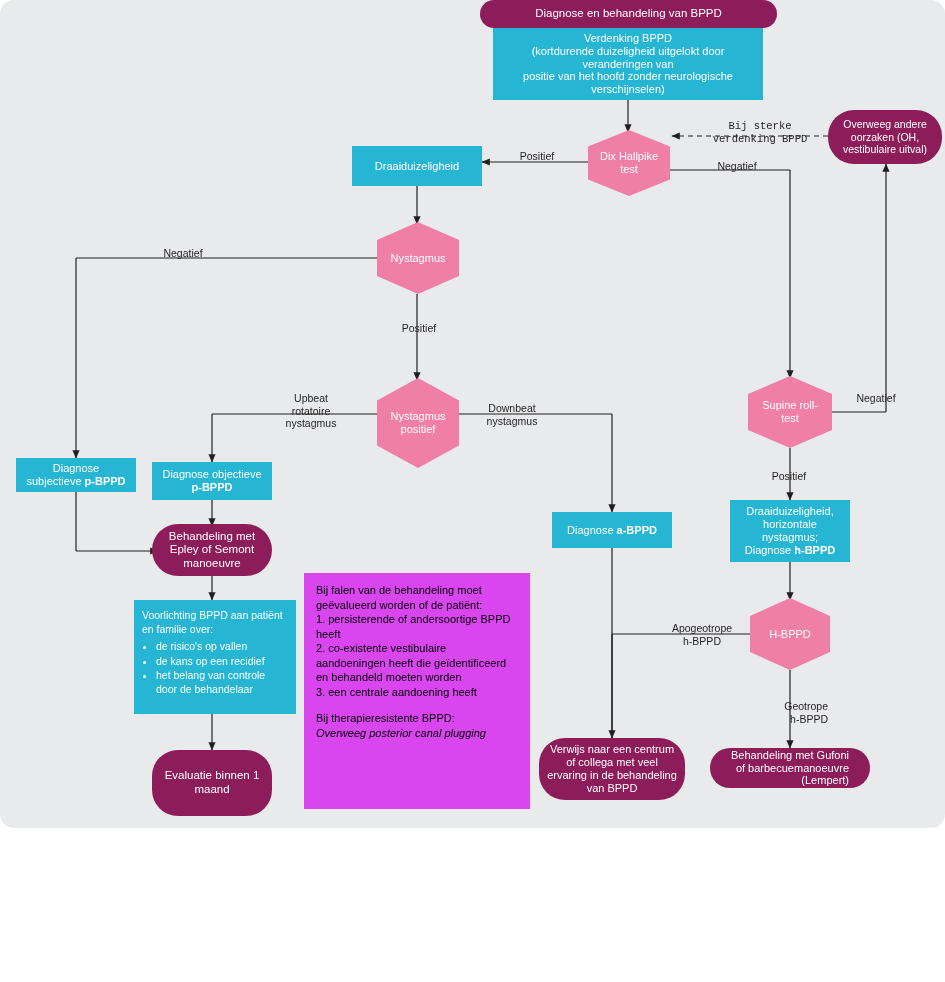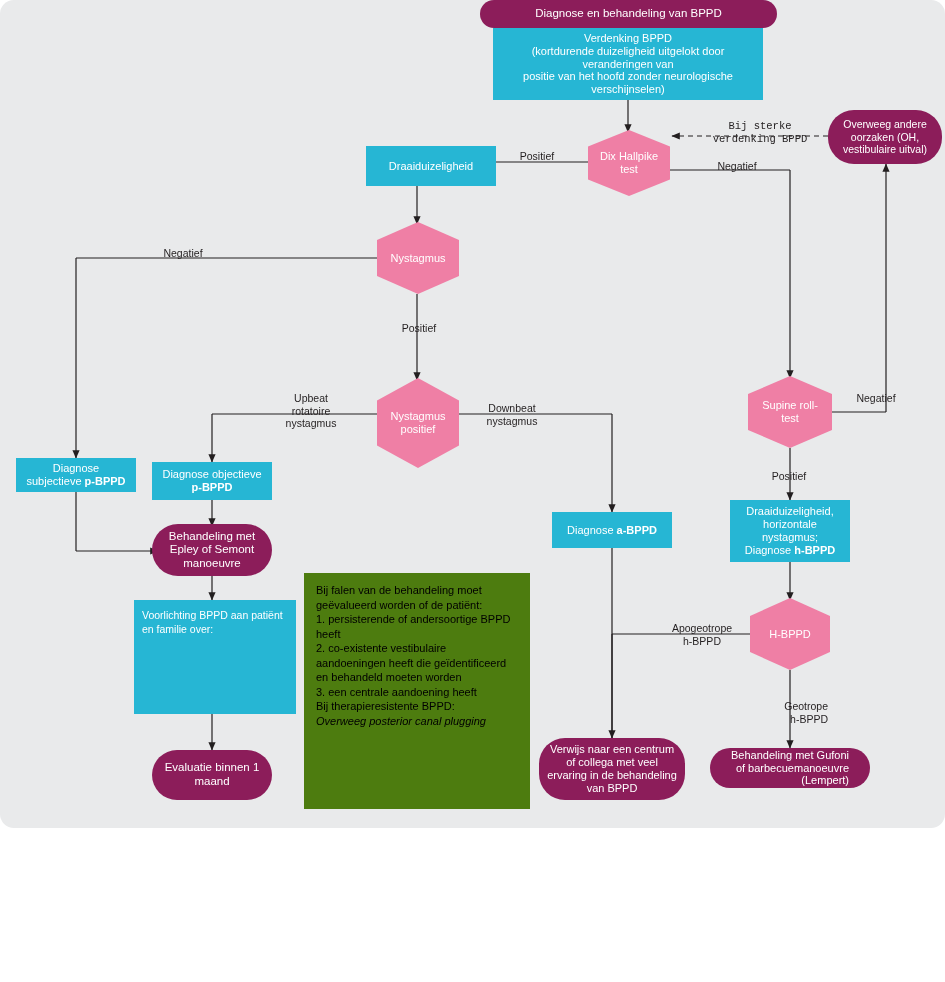--- a/index.html
+++ b/index.html
@@ -51,21 +51,21 @@
     padding: 5px 8px;
   }
   .hex {
     background: #ef7fa5;
     font-size: 11px;
     clip-path: polygon(50% 0%, 100% 25%, 100% 75%, 50% 100%, 0% 75%, 0% 25%);
     color: #ffffff;
   }
   .greybox {
     position: absolute;
-    background: #4d7c0f;
+    background: #d946ef;
     color: #000000;
     font-size: 11px;
     line-height: 1.32;
     padding: 10px 12px;
     box-sizing: border-box;
     text-align: left;
   }
   .greybox p { margin: 0 0 0 0; }
   .edge-label {
     position: absolute;
@@ -164,21 +164,21 @@
   </div>
 
   <div class="node hex" style="left:588px; top:130px; width:82px; height:66px;">
     <span>Dix Hallpike<br>test</span>
   </div>
 
   <div class="node pill" style="left:828px; top:110px; width:114px; height:54px; font-size:10.5px;">
     <span>Overweeg andere<br>oorzaken (OH,<br>vestibulaire uitval)</span>
   </div>
 
-  <div class="node rect" style="left:366px; top:146px; width:130px; height:40px;">
+  <div class="node rect" style="left:352px; top:146px; width:130px; height:40px;">
     <span>Draaiduizeligheid</span>
   </div>
 
   <div class="node hex" style="left:377px; top:222px; width:82px; height:72px;">
     <span>Nystagmus</span>
   </div>
 
   <div class="node hex" style="left:377px; top:378px; width:82px; height:90px;">
     <span>Nystagmus<br>positief</span>
   </div>
@@ -207,33 +207,38 @@
     <span>Behandeling met<br>Epley of Semont<br>manoeuvre</span>
   </div>
 
   <div class="node hex" style="left:750px; top:598px; width:80px; height:72px;">
     <span>H-BPPD</span>
   </div>
 
   <div class="node rect bullets" style="left:134px; top:600px; width:162px; height:114px; align-items:flex-start; justify-content:flex-start; padding:8px 8px;">
     <div>
       <div>Voorlichting BPPD aan patiënt en familie over:</div>
+      <ul>
+        <li>de risico's op vallen</li>
+        <li>de kans op een recidief</li>
+        <li>het belang van controle door de behandelaar</li>
+      </ul>
     </div>
   </div>
 
   <div class="greybox" style="left:304px; top:573px; width:226px; height:236px;">
     <p>Bij falen van de behandeling moet geëvalueerd worden of de patiënt:</p>
     <p>1. persisterende of andersoortige BPPD heeft</p>
     <p>2. co-existente vestibulaire aandoeningen heeft die geïdentificeerd en behandeld moeten worden</p>
     <p>3. een centrale aandoening heeft</p>
-    <p style="margin-top:0;">Bij therapieresistente BPPD:</p>
+    <p style="margin-top:12px;">Bij therapieresistente BPPD:</p>
     <p style="font-style:italic;">Overweeg posterior canal plugging</p>
   </div>
 
-  <div class="node pill" style="left:152px; top:750px; width:120px; height:50px;">
+  <div class="node pill" style="left:152px; top:750px; width:120px; height:66px;">
     <span>Evaluatie binnen 1<br>maand</span>
   </div>
 
   <div class="node pill" style="left:539px; top:738px; width:146px; height:62px; font-size:11px;">
     <span>Verwijs naar een centrum<br>of collega met veel<br>ervaring in de behandeling<br>van BPPD</span>
   </div>
 
   <div class="node pill" style="left:710px; top:748px; width:160px; height:40px; font-size:11px;text-align:right;">
     <span>Behandeling met Gufoni<br>of barbecuemanoeuvre<br>(Lempert)</span>
   </div>

